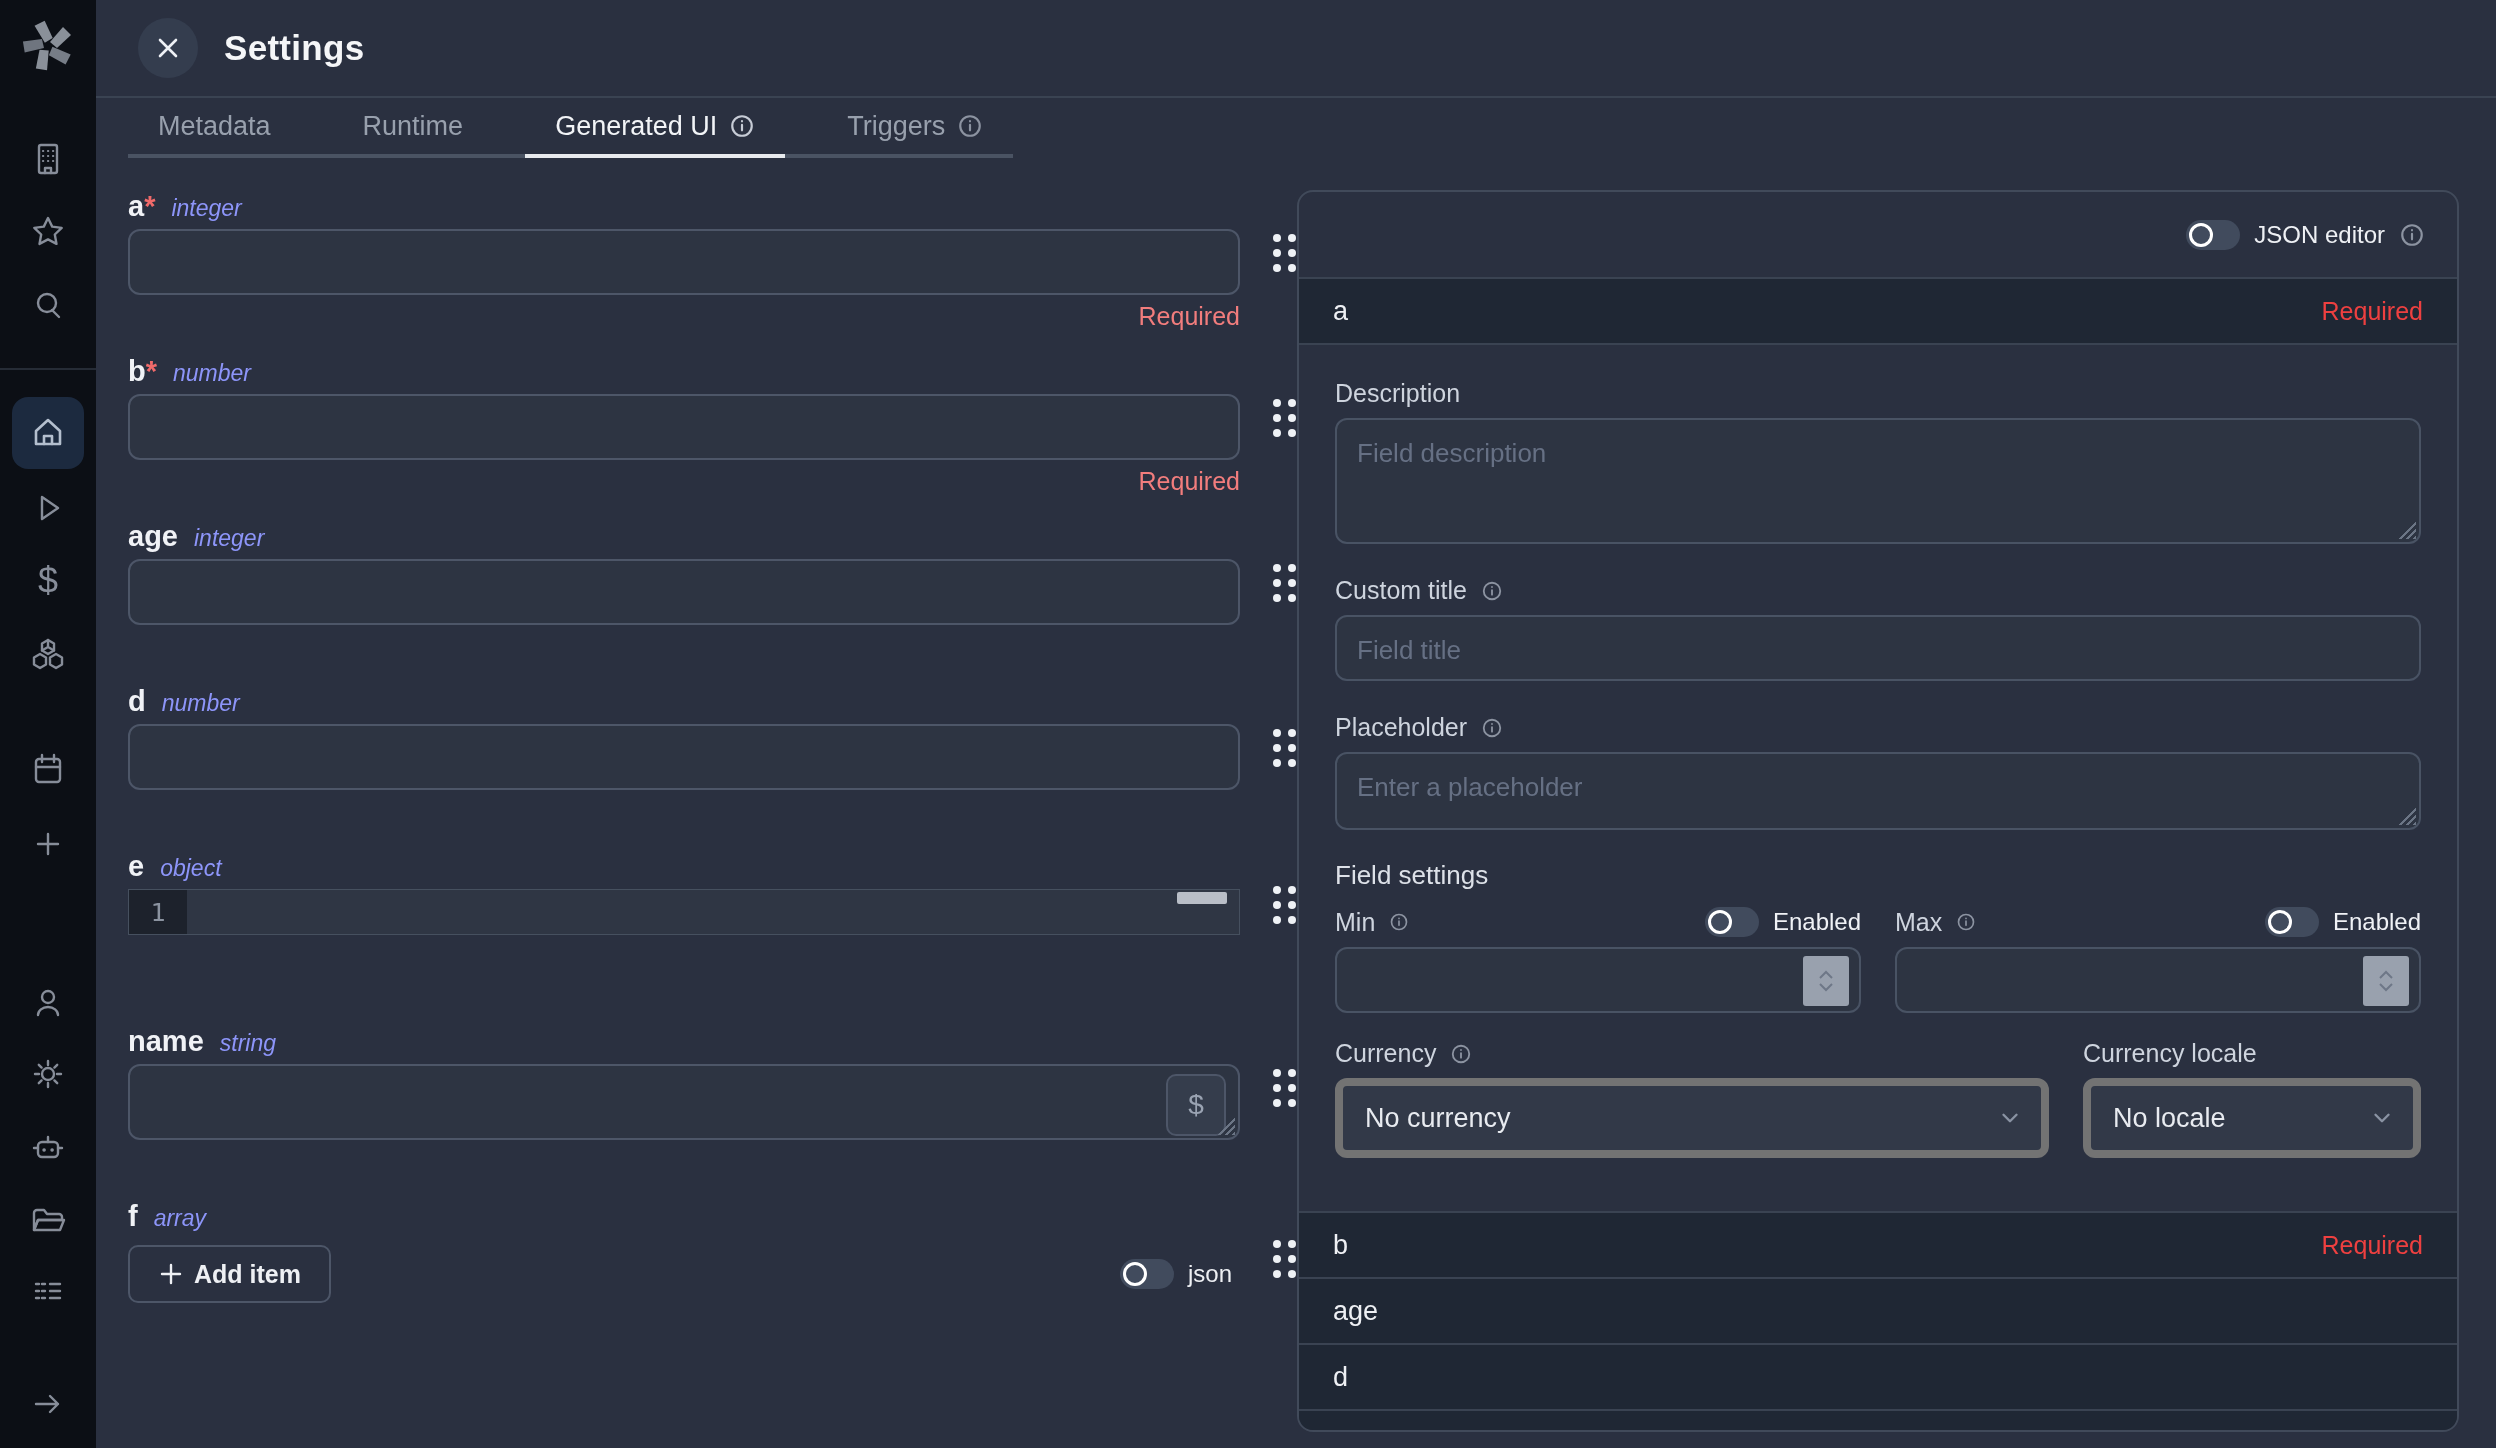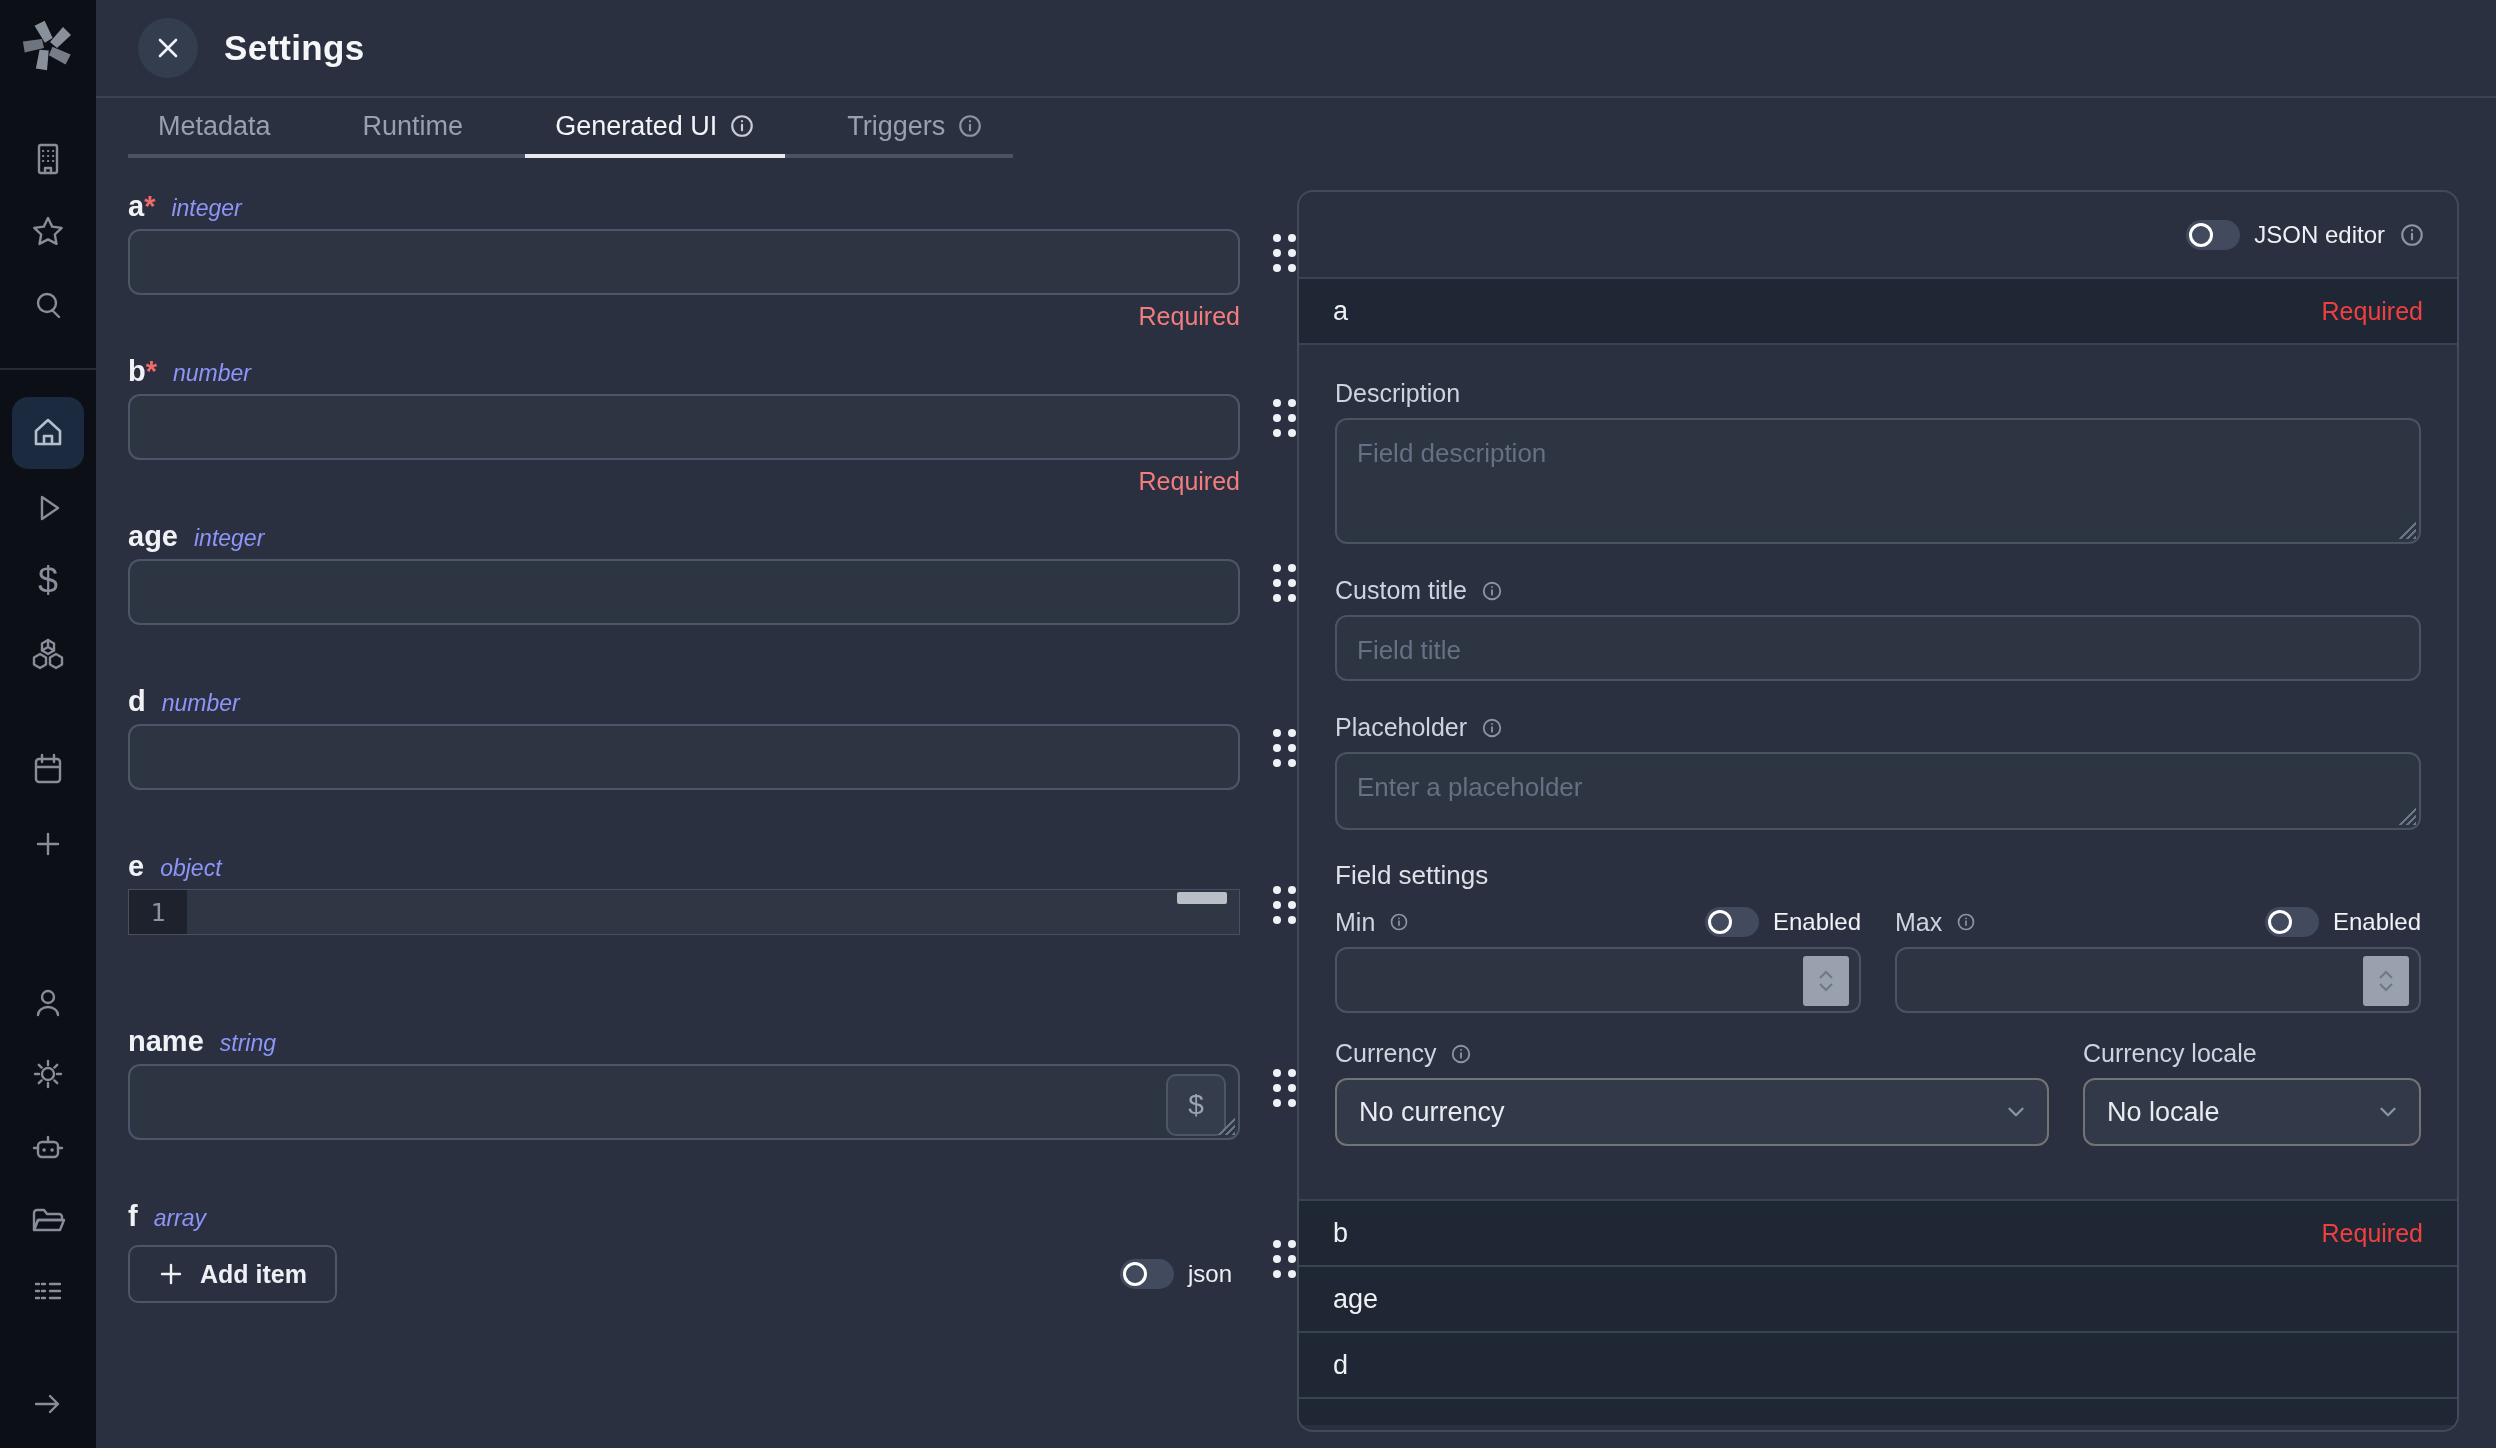--- a/index.html
+++ b/index.html
@@ -37,21 +37,21 @@
   
   .code-editor{display:flex;height:44px;border:1px solid #46505f;background:#2f3644;position:relative;}
   .code-gutter{width:58px;background:#1d222c;color:#8b93a0;font-family:"DejaVu Sans Mono",monospace;font-size:25px;display:flex;align-items:center;justify-content:center;}
   .code-body{flex:1;position:relative;}
   .code-thumb{position:absolute;top:2px;right:12px;width:50px;height:12px;background:#b9bec7;border-radius:2px;}
   
   .dollarbtn{position:absolute;right:12px;top:8px;width:56px;height:58px;border:2px solid #4d5668;border-radius:10px;background:#353d4c;color:#9aa3b2;font-size:28px;display:flex;align-items:center;justify-content:center;}
   .grip{position:absolute;right:3px;bottom:3px;width:18px;height:18px;clip-path:polygon(100% 0,100% 100%,0 100%);background:repeating-linear-gradient(135deg,transparent 0 3px,#6b7585 3px 5px);}
   
   .arrayrow{display:flex;align-items:center;margin-top:12px;}
-  .addbtn{display:flex;align-items:center;gap:16px;height:58px;padding:0 28px;border:2px solid #4d5668;border-radius:10px;background:transparent;color:#eef0f4;font-size:25px;font-weight:700;}
+  .addbtn{display:flex;align-items:center;gap:10px;height:58px;padding:0 28px;border:2px solid #4d5668;border-radius:10px;background:transparent;color:#eef0f4;font-size:25px;font-weight:700;}
   
   .toggle{position:relative;width:54px;height:30px;border-radius:16px;background:#414b5d;flex:none;}
   .toggle .knob{position:absolute;left:3px;top:3px;width:24px;height:24px;border-radius:50%;border:3px solid #fff;box-sizing:border-box;background:transparent;}
   .tlabel{font-size:24px;color:#eef0f4;margin-left:14px;}
   
   .panel{position:absolute;left:1201px;top:32px;width:1162px;height:1242px;border:2px solid #414a5a;border-radius:16px;box-sizing:border-box;overflow:hidden;background:#2a3040;}
   .p-jsonrow{height:85px;display:flex;align-items:center;justify-content:flex-end;padding-right:32px;}
   .p-row{height:64px;background:#1f2734;border-top:2px solid #3a4352;display:flex;align-items:center;justify-content:space-between;padding:0 34px;}
   .p-row .rname{font-size:27px;color:#eef0f4;}
   .p-row .rbadge{font-size:25px;color:#ee4040;}
@@ -61,21 +61,21 @@
   .pholder{position:absolute;left:20px;top:18px;font-size:26px;color:#667084;}
   .pinput{position:relative;width:100%;height:66px;box-sizing:border-box;border:2px solid #495364;border-radius:12px;background:#2d3442;}
   .sectionlabel{font-size:26px;color:#dde1e8;margin:30px 0 16px 0;}
   .mmgrid{display:grid;grid-template-columns:1fr 1fr;column-gap:34px;}
   .mmhead{display:flex;align-items:center;margin-bottom:10px;}
   .mmhead .plabel{margin:0;}
   .mmhead .right{margin-left:auto;display:flex;align-items:center;}
   .elabel{font-size:24px;color:#f0f2f6;margin-left:14px;}
   .spinbox{position:absolute;right:10px;top:7px;width:46px;height:50px;background:#99a1ae;border-radius:3px;display:flex;flex-direction:column;align-items:center;justify-content:center;gap:2px;}
   .curgrid{display:grid;grid-template-columns:1fr 338px;column-gap:34px;margin-top:26px;margin-bottom:29px;}
-  .pselect{position:relative;height:64px;border:2px solid #737373;border-radius:12px;background:#323948;display:flex;align-items:center;padding:0 56px 0 22px;font-size:27px;color:#e8ebf0;}
+  .pselect{position:relative;height:64px;border:8px solid #737373;border-radius:12px;background:#323948;display:flex;align-items:center;padding:0 56px 0 22px;font-size:27px;color:#e8ebf0;}
   .pselect .chev{position:absolute;right:18px;top:19px;}
   .lastrow{height:26px;background:#1f2734;border-top:2px solid #3a4352;}
   
   .iconstroke{stroke:#878d99;fill:none;stroke-width:2.4;stroke-linecap:round;stroke-linejoin:round;}
   .iconlight{stroke:#b4bfce;fill:none;stroke-width:2.6;stroke-linecap:round;stroke-linejoin:round;}
   .infoicon{stroke:#8c93a1;fill:none;stroke-width:2;stroke-linecap:round;}
 </style>
 </head>
 <body>
 

